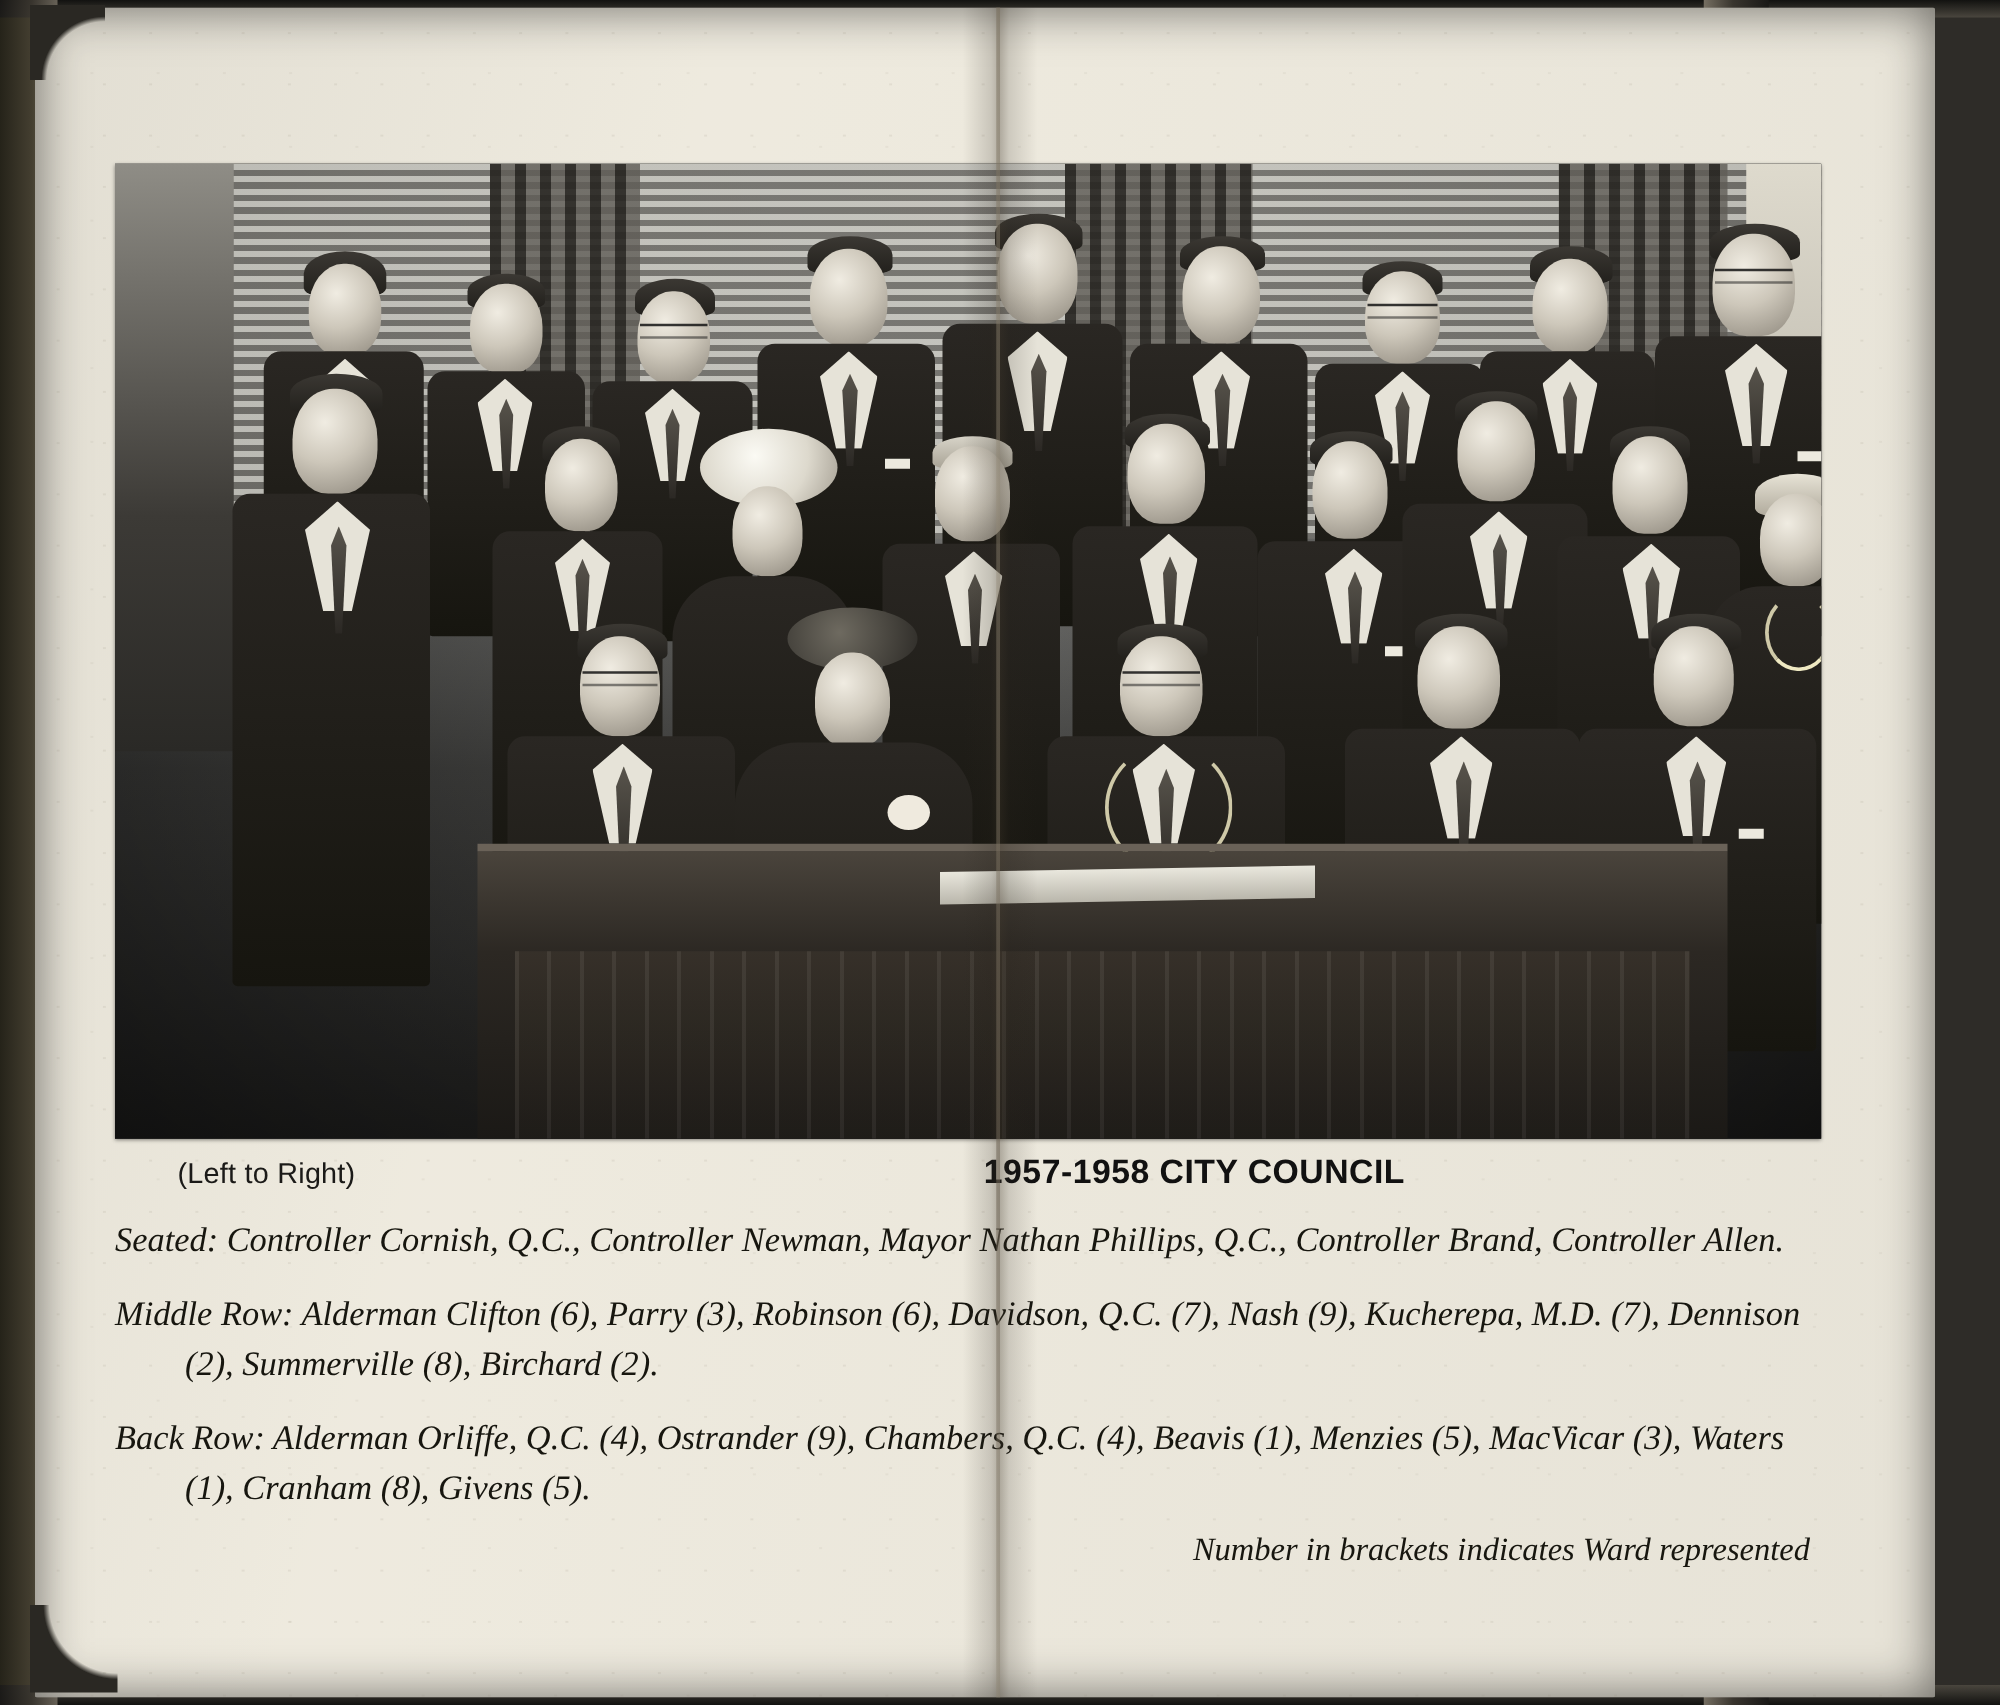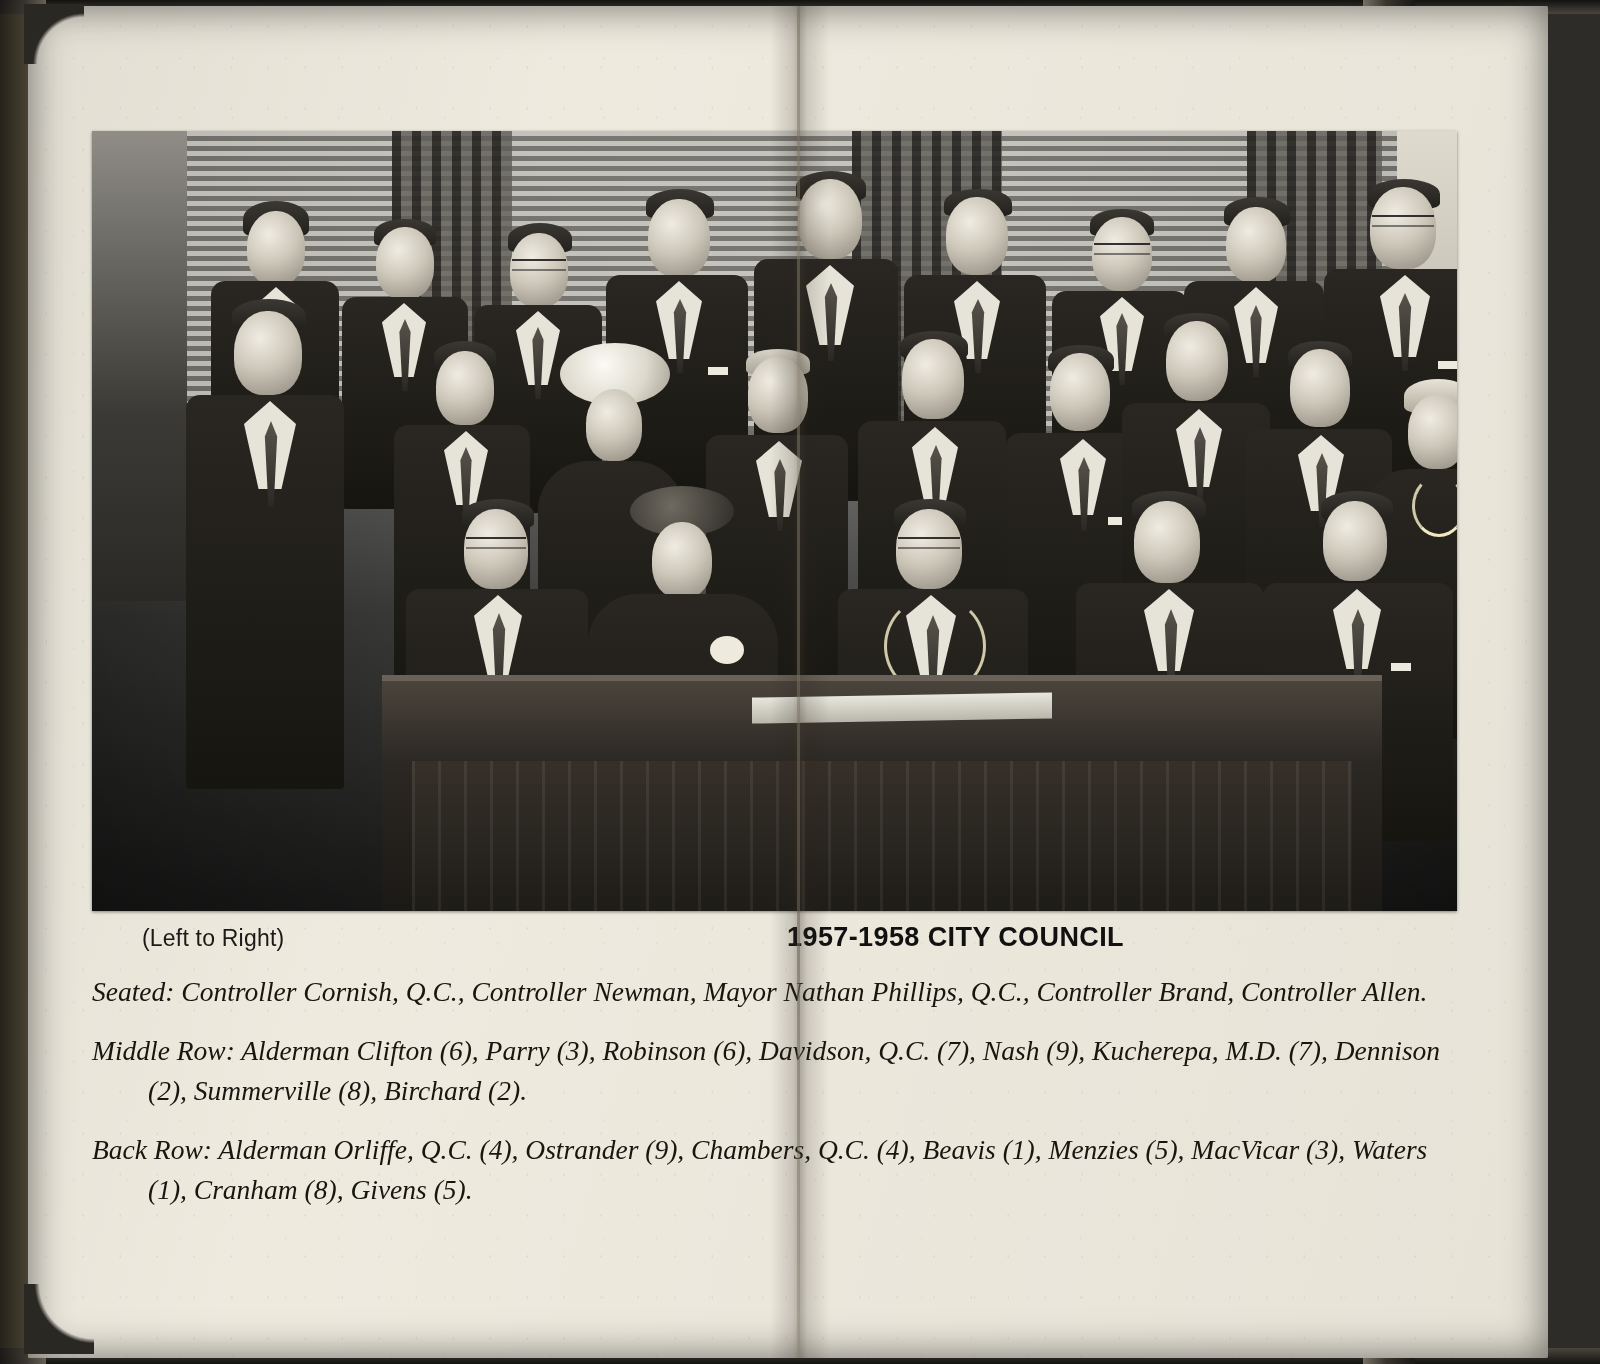--- a/index.html
+++ b/index.html
@@ -479,17 +479,18 @@
       <div class="lr-note">(Left to Right)</div>
       <div class="cap-title">1957-1958 CITY COUNCIL</div>
     </div>
 
     <div class="block">Seated: Controller Cornish, Q.C., Controller Newman, Mayor Nathan Phillips, Q.C., Controller Brand, Controller Allen.</div>
 
     <div class="block">Middle Row: Alderman Clifton (6), Parry (3), Robinson (6), Davidson, Q.C. (7), Nash (9), Kucherepa, M.D. (7), Dennison (2), Summerville (8), Birchard (2).</div>
 
     <div class="block">Back Row: Alderman Orliffe, Q.C. (4), Ostrander (9), Chambers, Q.C. (4), Beavis (1), Menzies (5), MacVicar (3), Waters (1), Cranham (8), Givens (5).</div>
 
+    <div class="note-right">Number in brackets indicates Ward represented</div>
   </div>
 
   <div class="gutter"></div>
   <div class="gutter-line"></div>
 </div>
 
 </body></html>

